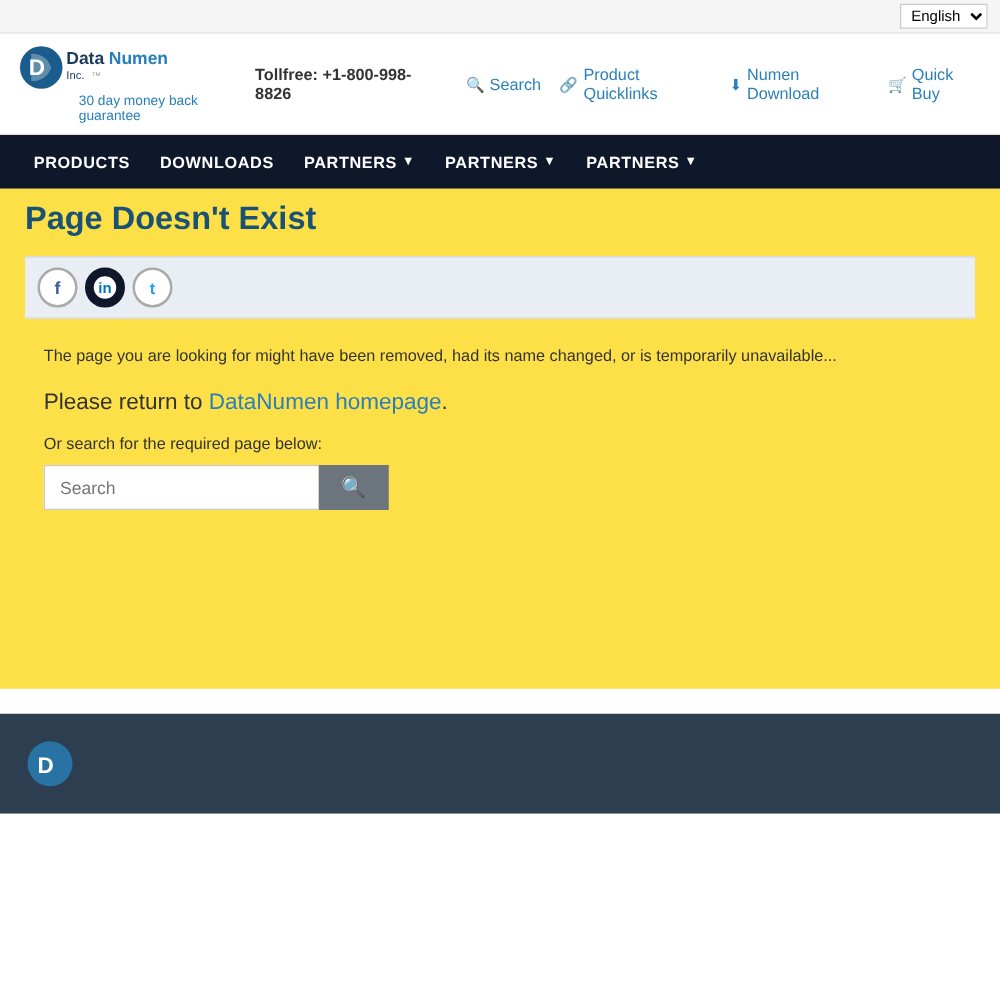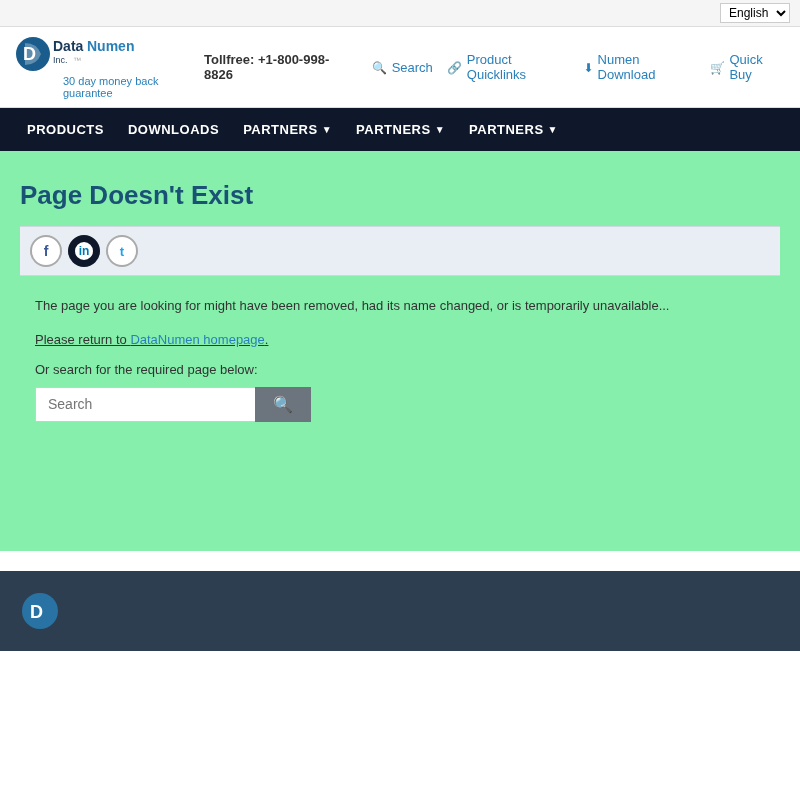--- a/index.html
+++ b/index.html
@@ -84,22 +84,22 @@
       display: flex;
       align-items: center;
       gap: 4px;
       cursor: pointer;
       white-space: nowrap;
     }
     .nav-item .caret { font-size: 10px; }
 
     
     .content {
-      padding: 29px 20px;
-      background: #86efac;
+      padding: 8px 20px;
+      background: #fde047;
       min-height: 400px;
     }
     .page-title {
       font-size: 26px;
       font-weight: bold;
       color: #1a5276;
       margin-bottom: 15px;
     }
     .social-icon {
       width: 32px;
@@ -120,24 +120,23 @@
     .page-content {
       padding: 0 15px 20px 15px;
     }
     .desc-text {
       font-size: 13px;
       color: #333;
       margin-bottom: 15px;
       line-height: 1.6;
     }
     .return-text {
-      font-size: 13px;
+      font-size: 18px;
       color: #333;
       margin-bottom: 15px;
-      text-decoration: underline;
     }
     .homepage-link {
       color: #2980b9;
       text-decoration: none;
     }
     .search-label {
       font-size: 13px;
       color: #333;
       margin-bottom: 10px;
     }

